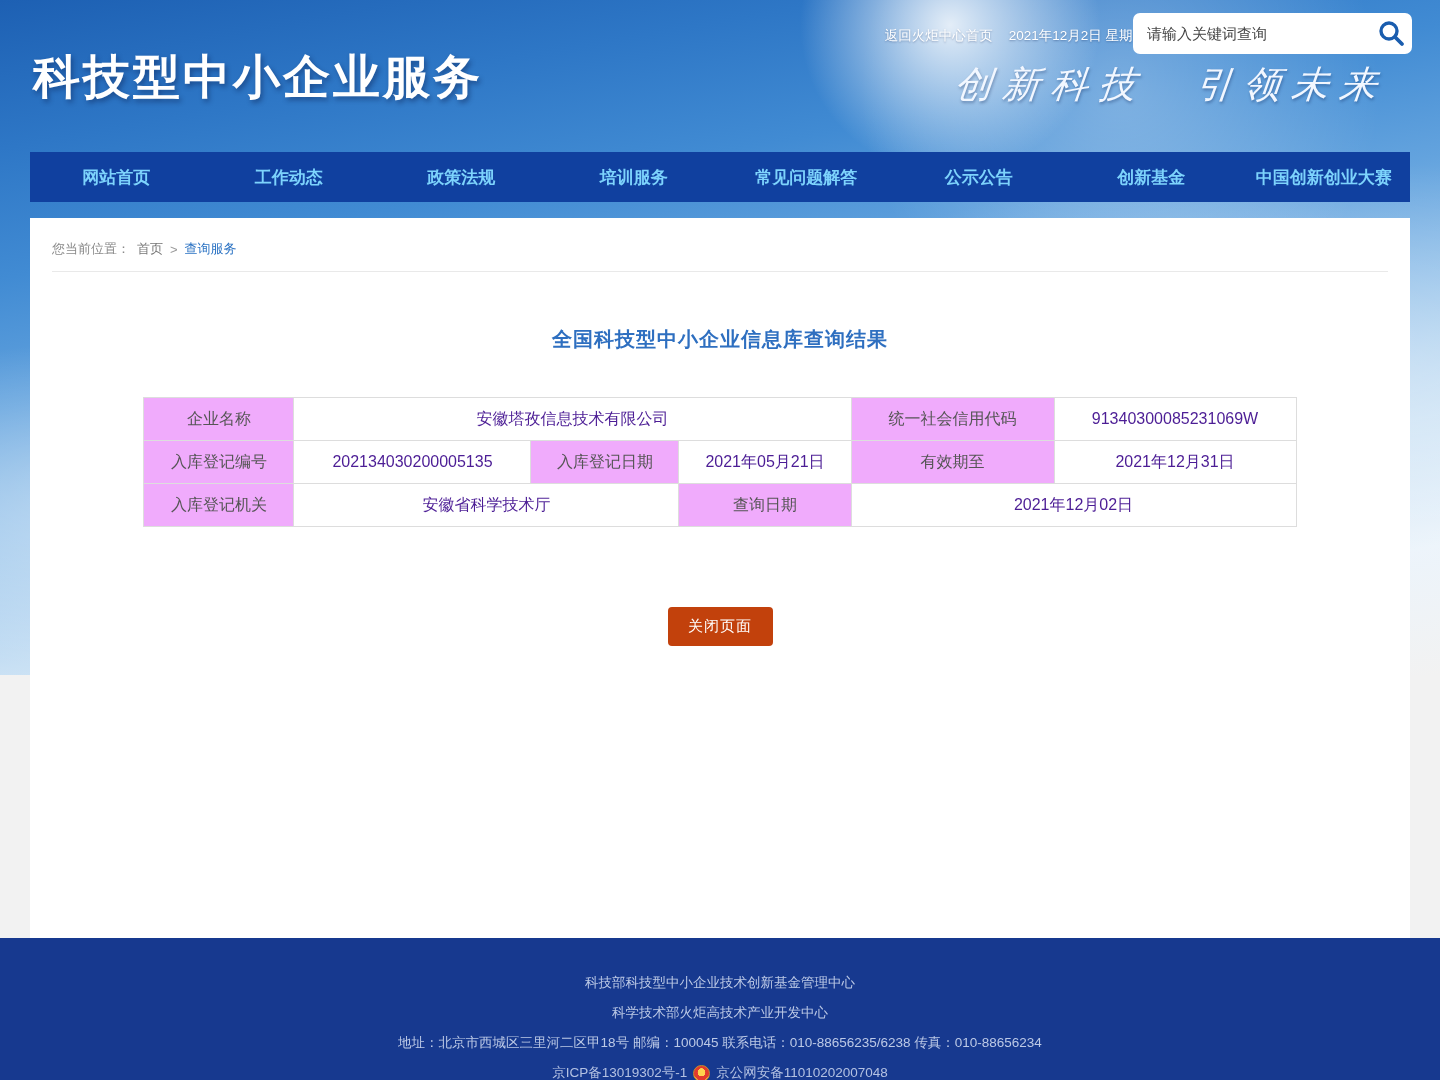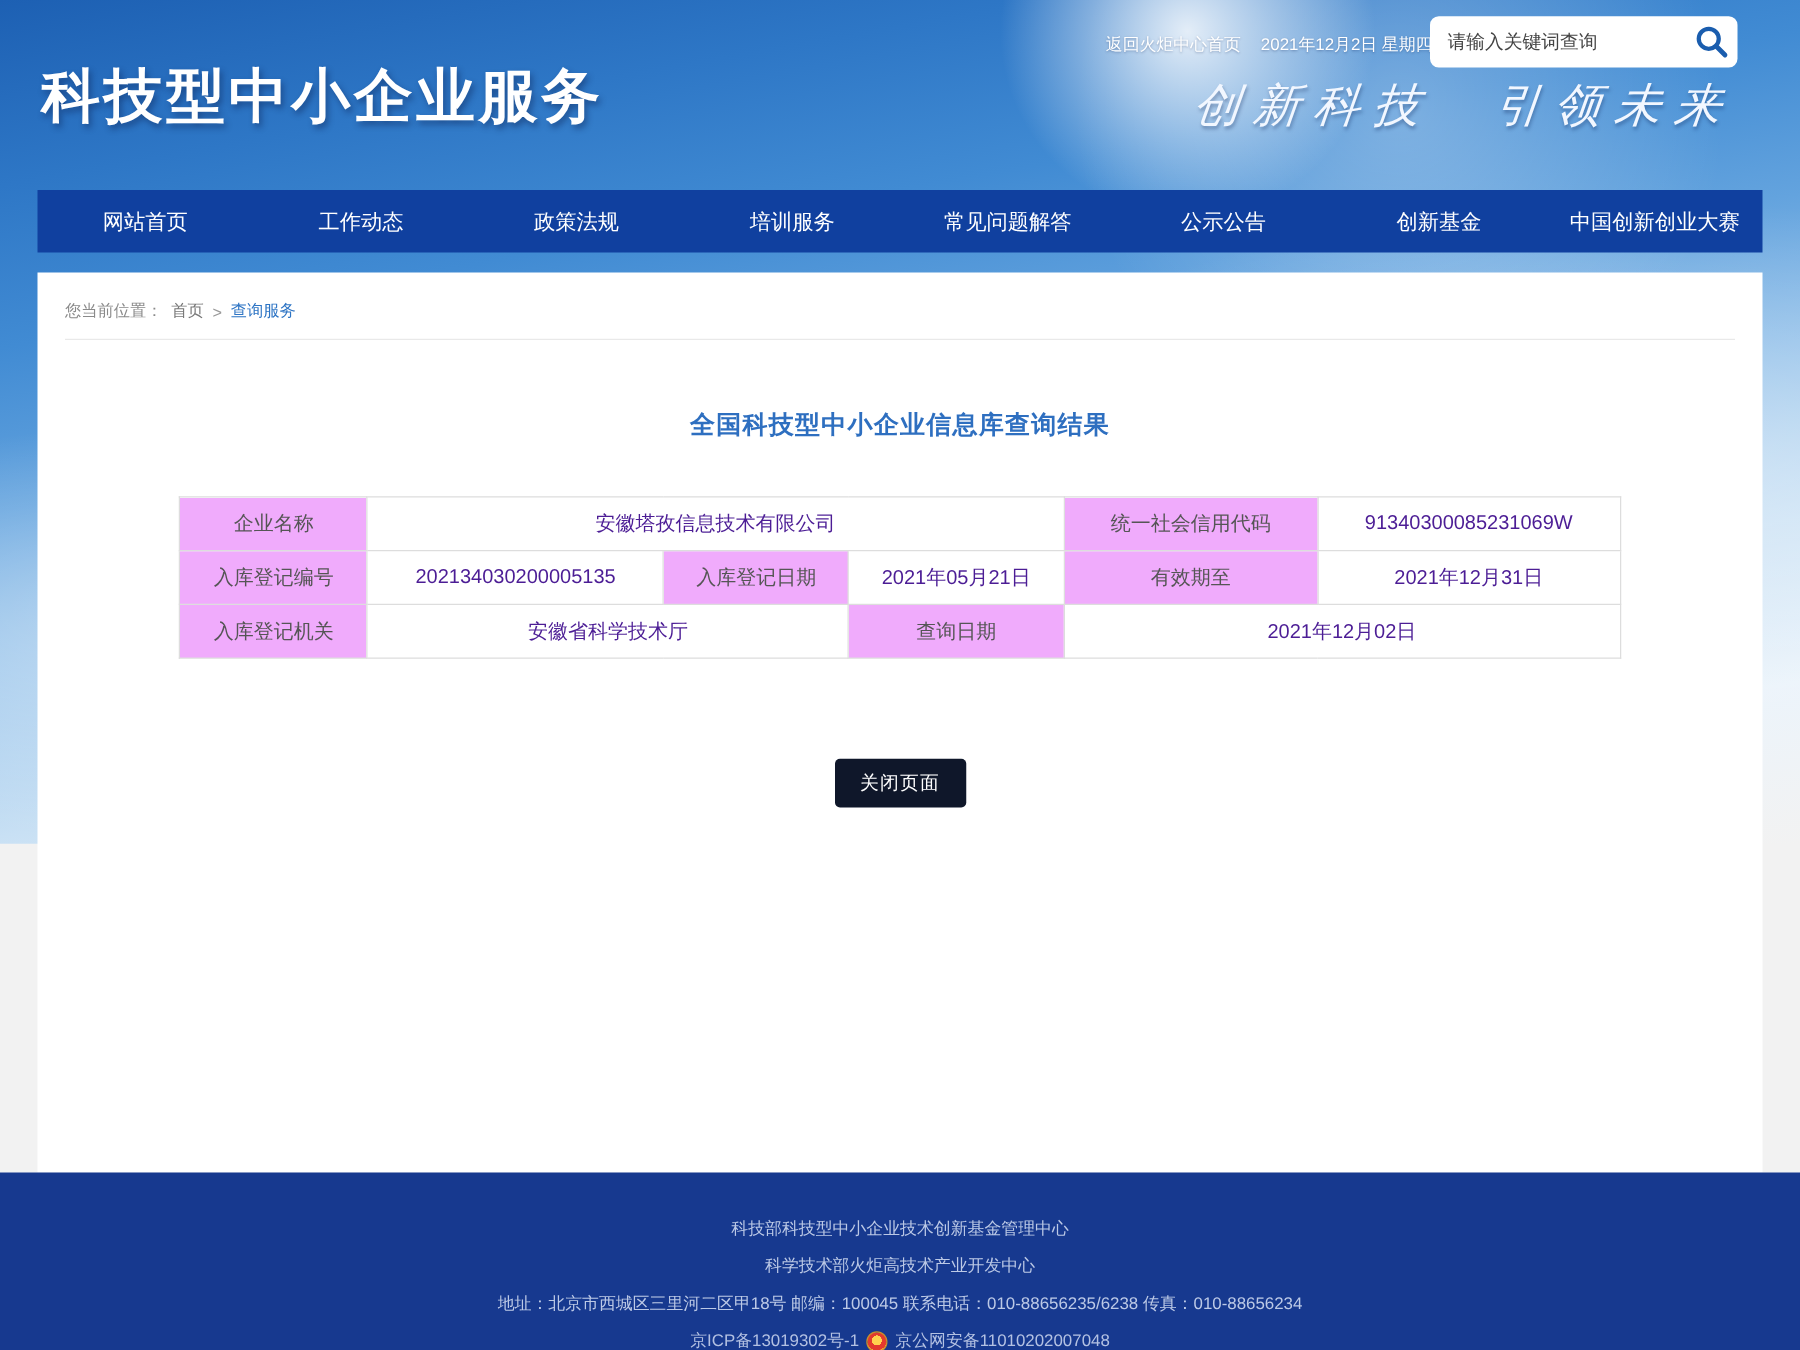--- a/index.html
+++ b/index.html
@@ -36,39 +36,39 @@
     text-shadow:1px 2px 3px rgba(10,30,80,0.35);
     transform:skewX(-6deg);
   }
   .topbar {
     position:absolute; top:27px; right:294px;
     display:flex; gap:16px; align-items:center;
     color:#ffffff; font-size:13.5px; white-space:nowrap;
     text-shadow:0 1px 2px rgba(10,30,80,0.35);
   }
   .topbar .home-link { cursor:pointer; }
-  .search-wrap { position:absolute; top:13px; right:50px; width:246px; height:41px; }
+  .search-wrap { position:absolute; top:13px; right:28px; width:279px; height:41px; }
   .search-input {
     width:100%; height:100%; border:none; border-radius:7px;
     padding:0 44px 0 14px; font-size:15px; color:#222; outline:none;
     font-family:"Liberation Sans","DejaVu Sans",sans-serif;
   }
   .search-input::placeholder { color:#444; opacity:1; }
   .search-btn {
     position:absolute; right:6px; top:6px; width:30px; height:30px;
     background:none; border:none; cursor:pointer; padding:0;
   }
   
   .nav {
     position:relative; z-index:2; margin:0 30px; height:50px;
     background:#10409f; display:flex;
   }
   .nav-item {
     flex:1; display:flex; align-items:center; justify-content:center;
-    color:#ffffff; font-size:17px; cursor:pointer; white-space:nowrap;
+    color:#7dd3fc; font-size:17px; cursor:pointer; white-space:nowrap;font-weight:bold;
   }
   
   .card {
     position:relative; z-index:2; margin:16px 30px 0; height:720px;
     background:#ffffff;
   }
   .breadcrumb {
     padding:22px 0 0 22px; font-size:13px; color:#8a8a8a;
     display:flex; gap:7px; align-items:center;
   }
@@ -82,21 +82,21 @@
   }
   .qtable {
     margin:44px auto 0; width:1152px;
     border-collapse:collapse; table-layout:fixed; font-size:16px;
   }
   .qtable td { border:1px solid #dddddd; height:43px; text-align:center; vertical-align:middle; overflow:hidden; white-space:nowrap; }
   .qtable td.lbl { background:#f0abfc; color:#555555; }
   .qtable td.val { background:#ffffff; color:#4c1d95; }
   .close-btn {
     display:block; margin:80px auto 0; width:105px; height:39px;
-    background:#0f172a; color:#ffffff; border:none; border-radius:4px;
+    background:#c2410c; color:#ffffff; border:none; border-radius:4px;
     font-size:15px; cursor:pointer; letter-spacing:1px;
     font-family:"Liberation Sans","DejaVu Sans",sans-serif;
   }
   
   .footer {
     position:absolute; left:0; top:938px; width:1440px; height:142px;
     background:#17398f; color:#bcc9e6; font-size:13.5px;
     text-align:center; padding-top:30px; line-height:30px; z-index:2;
   }
   .footer .f-line { white-space:nowrap; }

